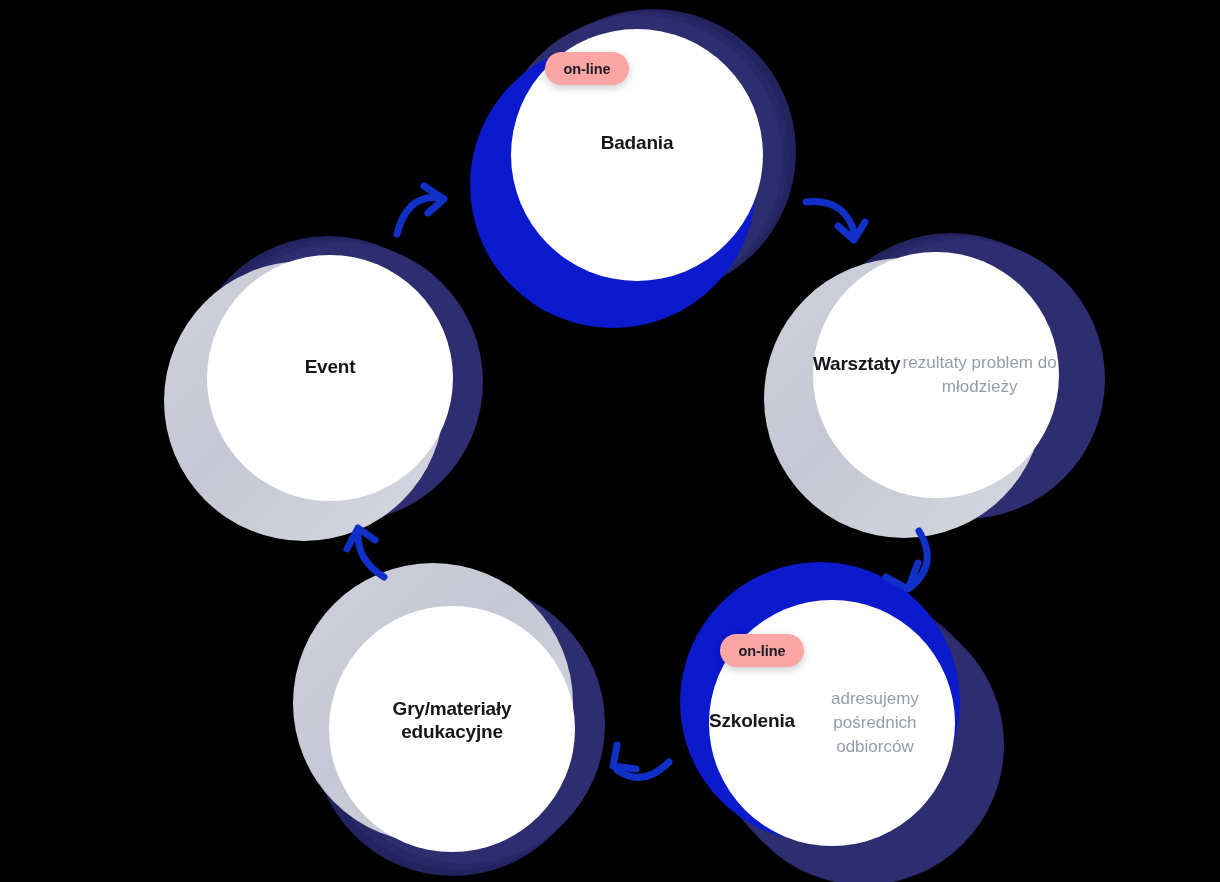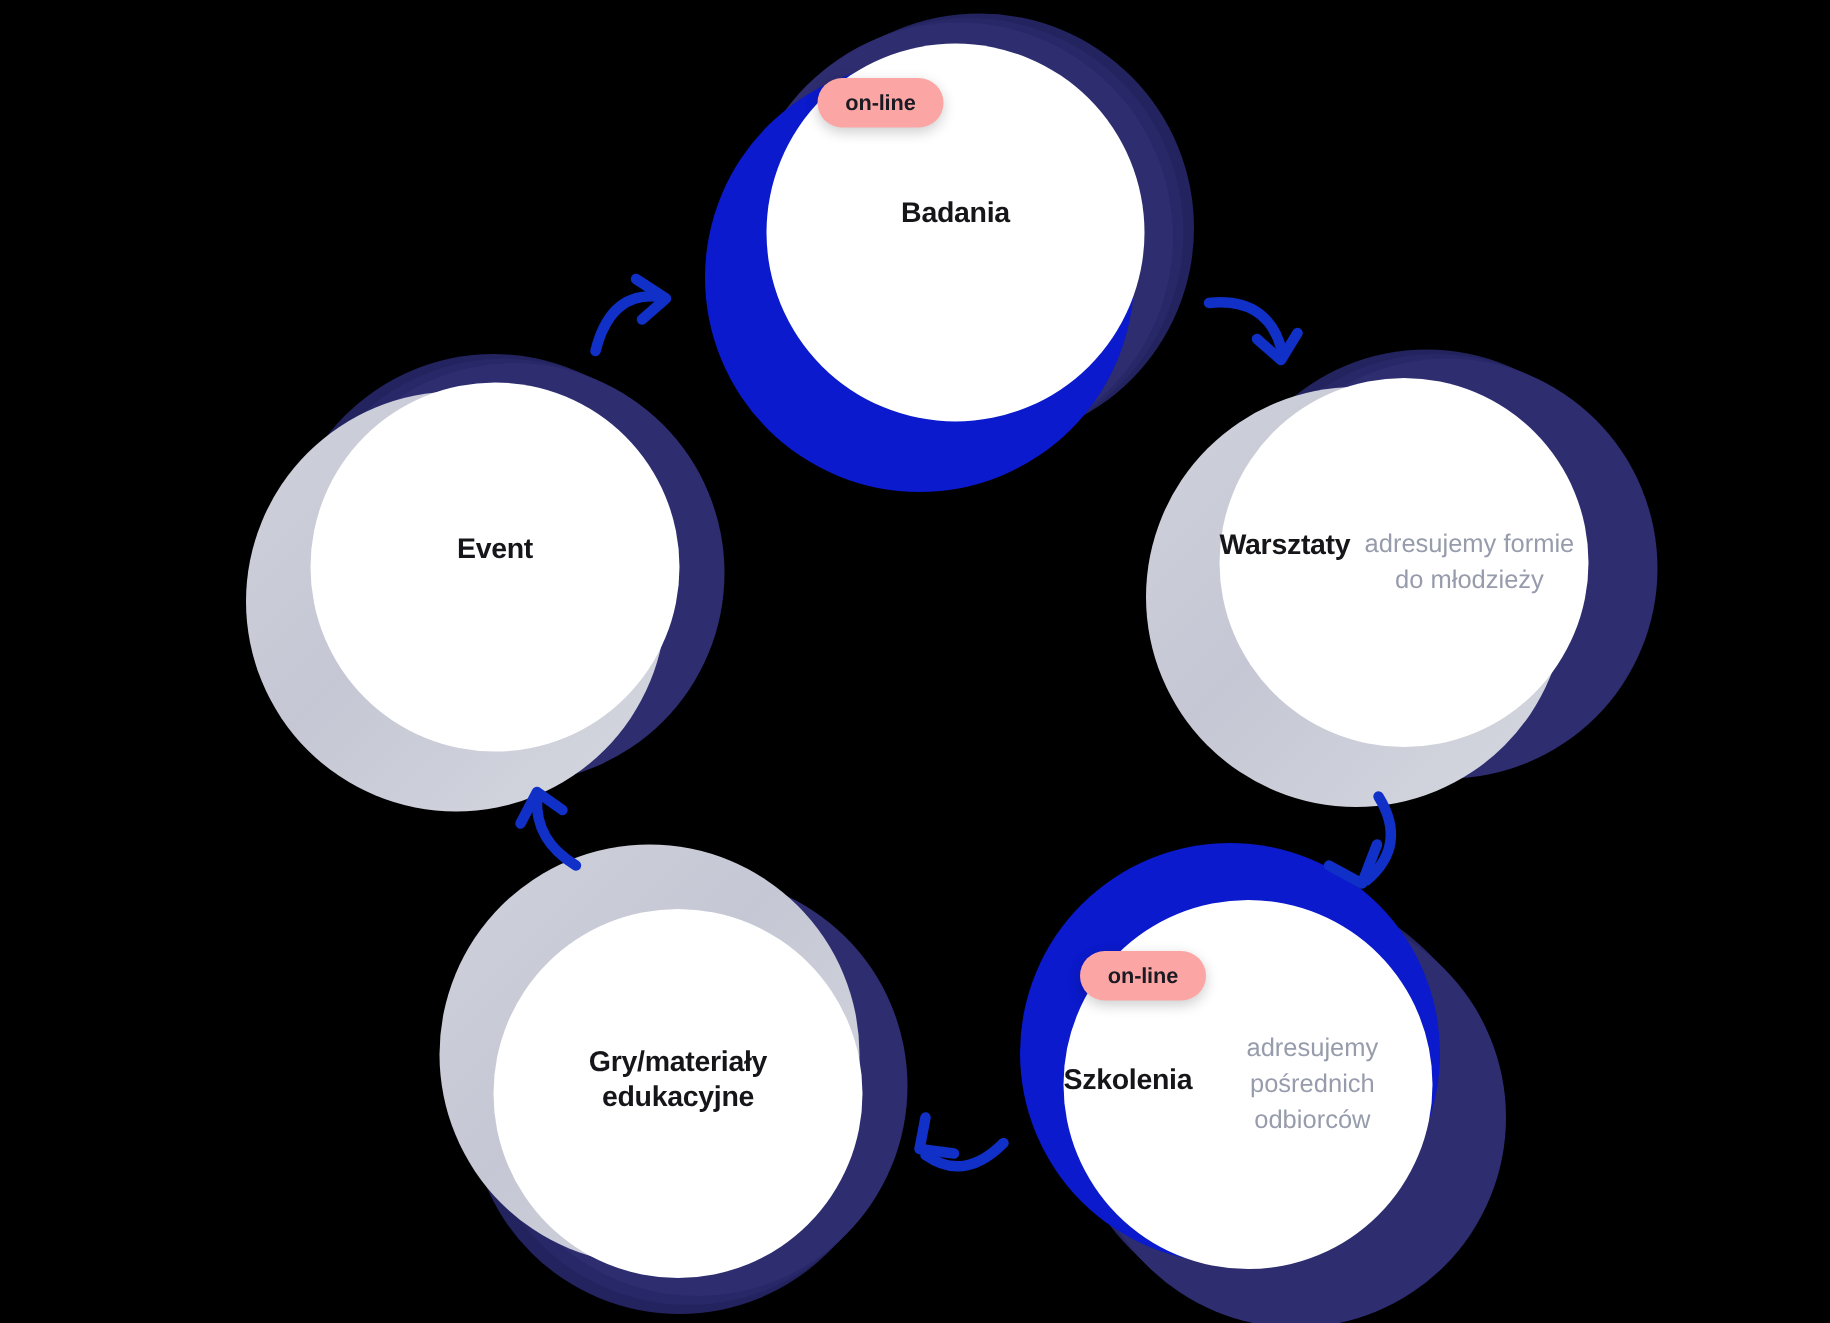--- a/index.html
+++ b/index.html
@@ -200,21 +200,21 @@
   </div>
   <div class="badge" id="badge-badania">on-line</div>
 
   <div class="node" id="node-warsztaty">
     <div class="layer navy-a"></div>
     <div class="layer navy-b"></div>
     <div class="layer navy-c"></div>
     <div class="layer accent-grey"></div>
     <div class="layer disc-white">
       <div class="node-title">Warsztaty</div>
-      <div class="node-desc">adresujemy formie do młodzieży</div>
+      <div class="node-desc">rezultaty problem do młodzieży</div>
     </div>
   </div>
 
   <div class="node" id="node-szkolenia">
     <div class="layer navy-a"></div>
     <div class="layer navy-b"></div>
     <div class="layer navy-c"></div>
     <div class="layer accent-blue"></div>
     <div class="layer disc-white">
       <div class="node-title">Szkolenia</div>

